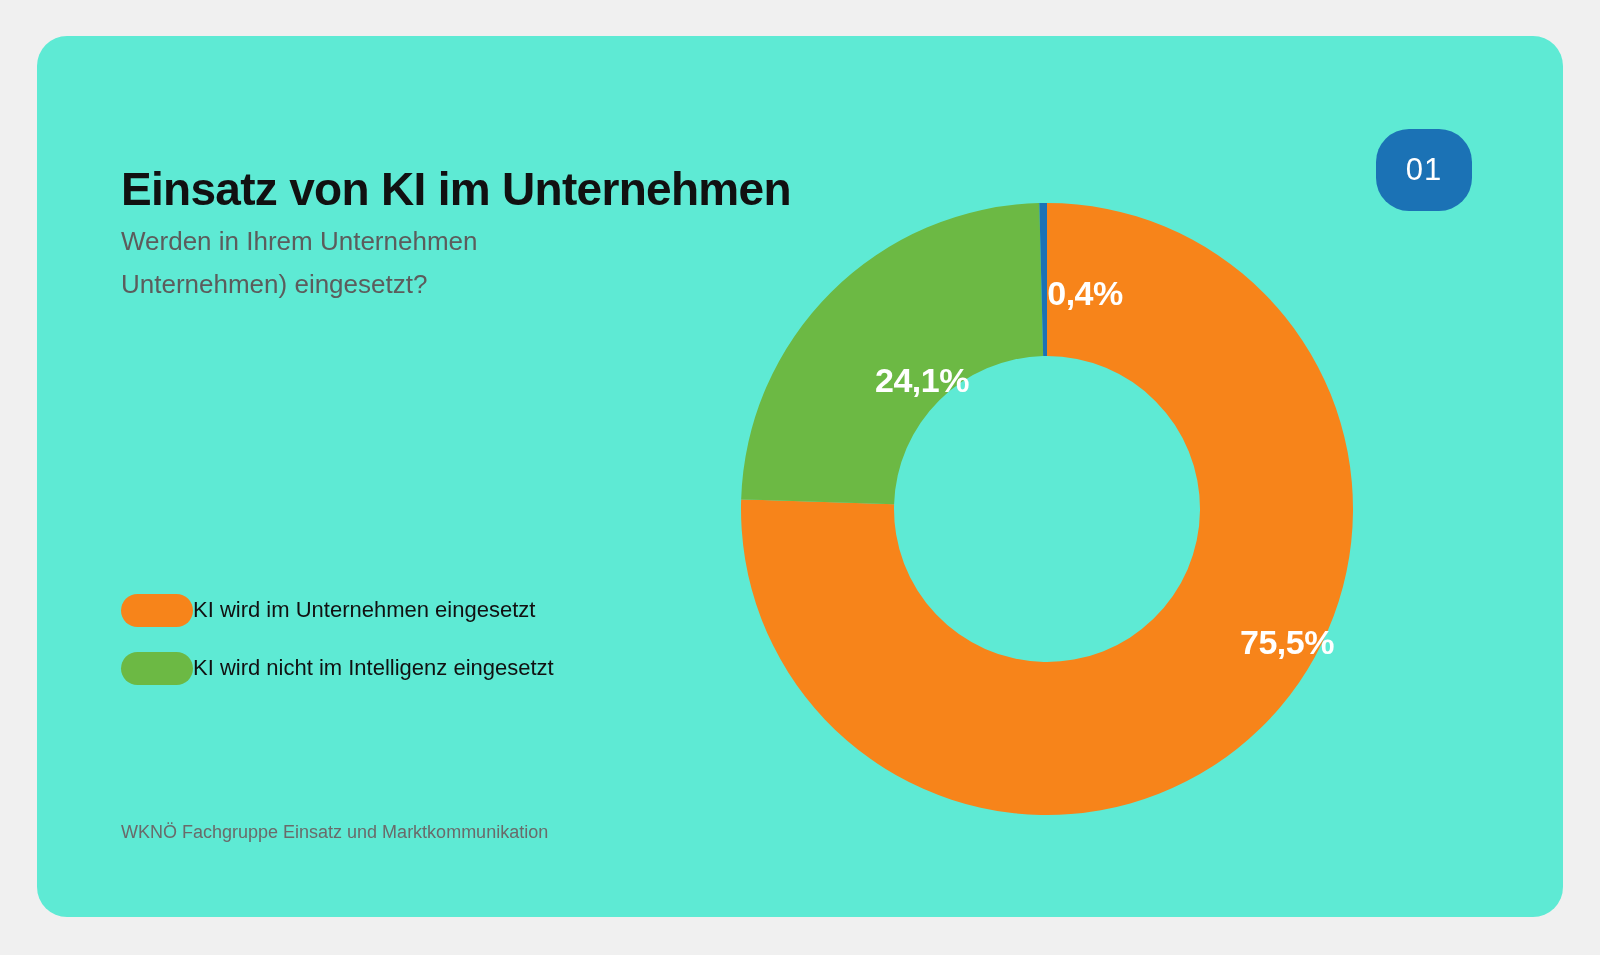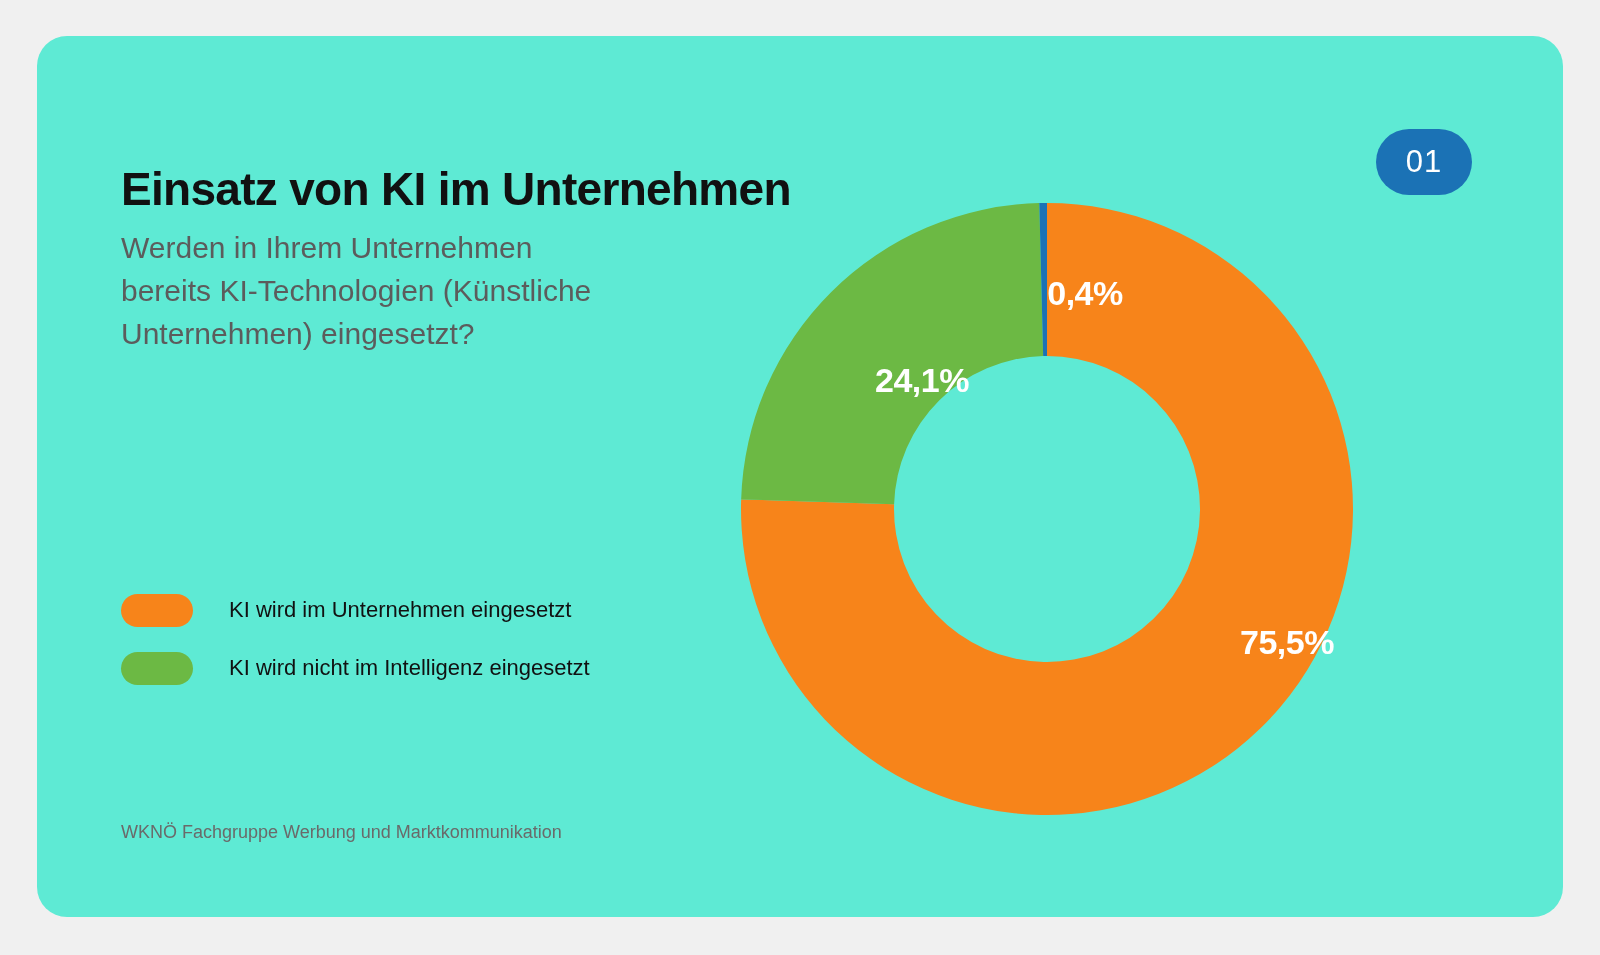--- a/index.html
+++ b/index.html
@@ -36,38 +36,38 @@
     letter-spacing: -0.7px;
     color: #111111;
     white-space: nowrap;
   }
 
   .badge {
     position: absolute;
     left: 1339px;
     top: 93px;
     width: 96px;
-    height: 66px;
+    height: 82px;
     border-radius: 33px;
     background: #1b72b5;
     color: #ffffff;
     font-size: 31px;
     letter-spacing: 1px;
     display: flex;
     align-items: center;
     justify-content: center;
     box-sizing: border-box;
   }
 
   .subtitle {
     position: absolute;
     left: 84px;
-    top: 190px;
+    top: 184px;
     width: 520px;
-    font-size: 30px;
+    font-size: 26px;
     line-height: 43px;
     color: #5c5c5c;
   }
   .subtitle .line { display: block; white-space: nowrap; }
 
   
   .legend {
     position: absolute;
     left: 84px;
     top: 545px;
@@ -77,21 +77,20 @@
     align-items: center;
     height: 58px;
   }
   .swatch {
     width: 72px;
     height: 33px;
     border-radius: 17px;
     flex: none;
   }
   .legend-label {
-    margin-left: 36px;
     font-size: 22px;
     color: #111111;
     white-space: nowrap;
   }
 
   
   .footer {
     position: absolute;
     left: 84px;
     top: 786px;
@@ -124,36 +123,35 @@
 <div class="slide">
 
   <h1 class="page-title">Einsatz von KI im Unternehmen</h1>
 
   <div class="badge">
     <span>01</span>
   </div>
 
   <div class="subtitle">
     <span class="line">Werden in Ihrem Unternehmen</span>
-    <span class="line">bereits KI-Technologien (Künstliche</span>
     <span class="line">Unternehmen) eingesetzt?</span>
   </div>
 
   <div class="legend">
     <div class="legend-item">
       <span class="swatch" style="background:#f7841a"></span>
       <span class="legend-label">KI wird im Unternehmen eingesetzt</span>
     </div>
     <div class="legend-item">
       <span class="swatch" style="background:#6cb944"></span>
       <span class="legend-label">KI wird nicht im Intelligenz eingesetzt</span>
     </div>
   </div>
 
-  <div class="footer">WKNÖ Fachgruppe Werbung und Marktkommunikation</div>
+  <div class="footer">WKNÖ Fachgruppe Einsatz und Marktkommunikation</div>
 
   <div class="chart">
     <svg viewBox="0 0 614 614">
       <g id="donut-slices">
           <path d="M 307 1 A 306 306 0 1 1 1.1509925280861353 297.3883077220927 L 154.07549626404307 302.19415386104635 A 153 153 0 1 0 307 154 Z" fill="#f7841a"></path>
           <path d="M 1.1509925280861353 297.3883077220927 A 306 306 0 0 1 299.3101907943386 1.0966380793101962 L 303.1550953971693 154.0483190396551 A 153 153 0 0 0 154.07549626404307 302.19415386104635 Z" fill="#6cb944"></path>
           <path d="M 299.3101907943386 1.0966380793101962 A 306 306 0 0 1 306.99999999999994 1 L 307 154 A 153 153 0 0 0 303.1550953971693 154.0483190396551 Z" fill="#1b72b5"></path>
         </g>
       <g id="donut-labels">
           <text x="547" y="452" text-anchor="middle" class="slice-label">75,5%</text>

